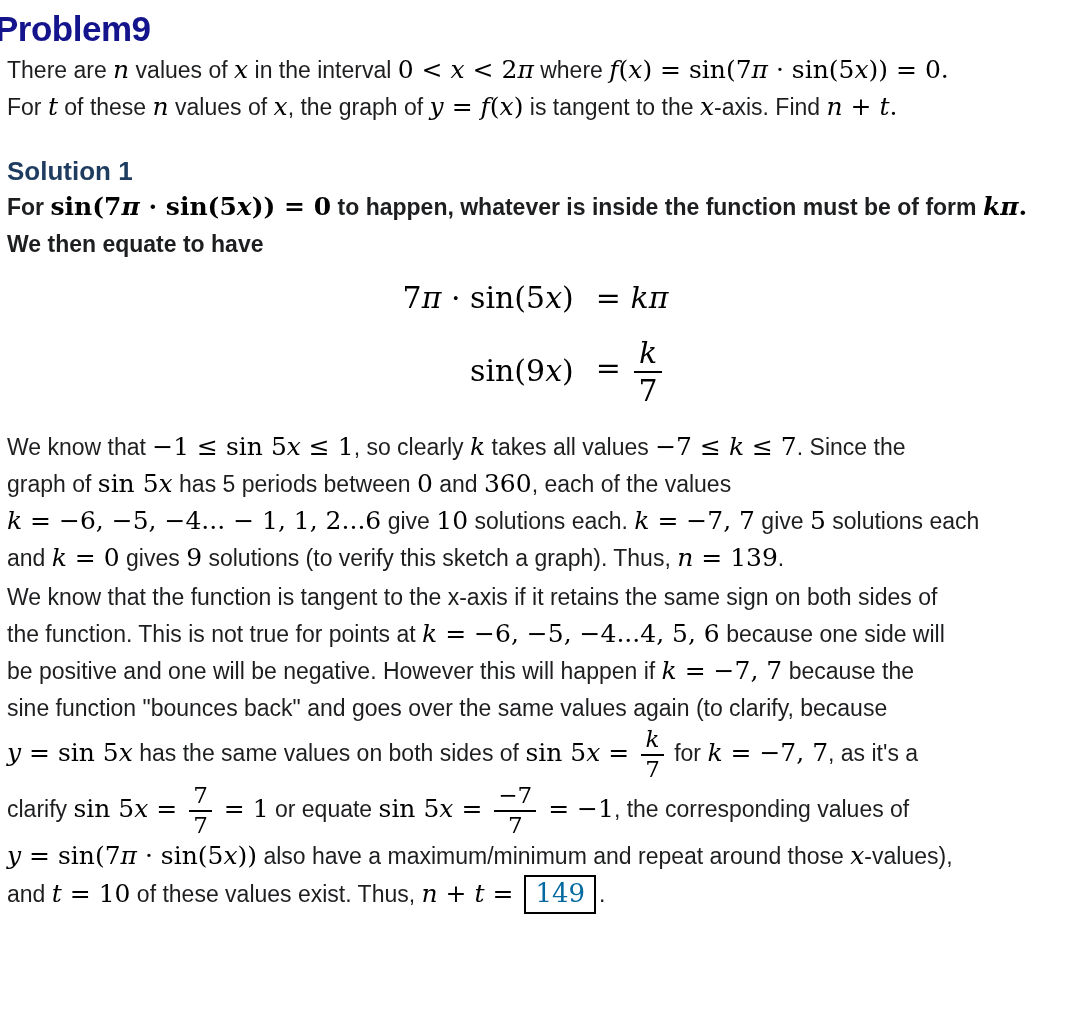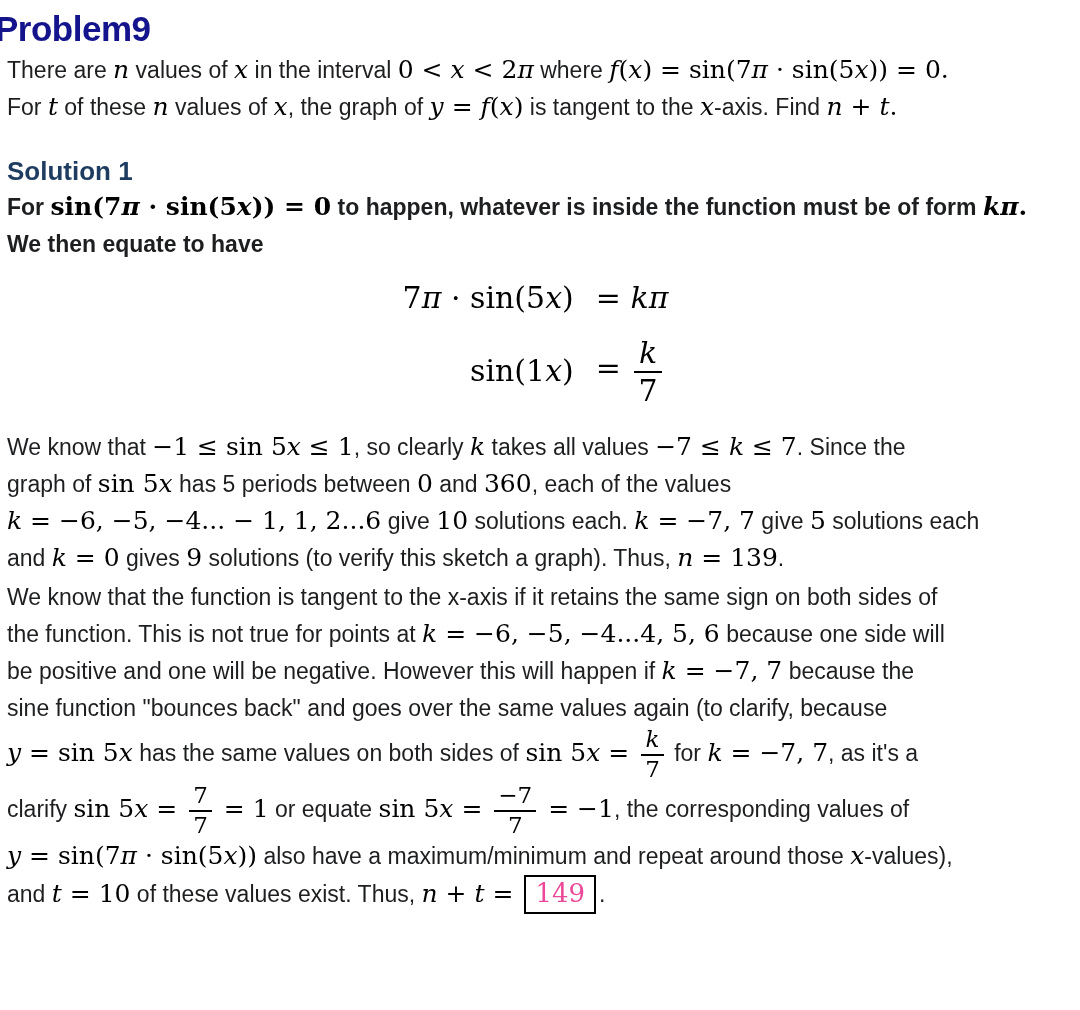--- a/index.html
+++ b/index.html
@@ -47,21 +47,21 @@
     margin:0 4px; line-height:1.12;
     font-family:"DejaVu Serif", serif; color:#000;
   }
   .num { display:block; padding:0 4px 1px; }
   .den { display:block; border-top:2px solid #000; padding:1px 4px 0; }
 
   
   .boxed {
     display:inline-block; border:2px solid #000;
     padding:2px 9px 4px; margin:0 3px;
-    font-family:"DejaVu Serif", serif; font-size:26px; line-height:1.1; color:#ec4899;
+    font-family:"DejaVu Serif", serif; font-size:26px; line-height:1.1; color:#0369a1;
   }
 
   
   .eqwrap { text-align:center; margin:20px 0 22px; }
   .eqtable {
     display:inline-grid; grid-template-columns:auto auto;
     column-gap:10px; row-gap:14px; align-items:center;gap:22px;
   }
   .eqlhs { text-align:right; }
   .eqrhs { text-align:left; }
@@ -78,21 +78,21 @@
   <p class="para problem-para"><span class="txt">There are </span><span class="mathrun"><span class="mi">n</span></span><span class="txt"> values of </span><span class="mathrun"><span class="mi">x</span></span><span class="txt"> in the interval </span><span class="mathrun"><span class="mr">0 &lt; </span><span class="mi">x</span><span class="mr"> &lt; 2</span><span class="mi">π</span></span><span class="txt"> where </span><span class="mathrun"><span class="mi">f</span><span class="mr">(</span><span class="mi">x</span><span class="mr">) = sin(7</span><span class="mi">π</span><span class="mr"> · sin(5</span><span class="mi">x</span><span class="mr">)) = 0.</span></span><br><span class="txt">For </span><span class="mathrun"><span class="mi">t</span></span><span class="txt"> of these </span><span class="mathrun"><span class="mi">n</span></span><span class="txt"> values of </span><span class="mathrun"><span class="mi">x</span></span><span class="txt">, the graph of </span><span class="mathrun"><span class="mi">y</span><span class="mr"> = </span><span class="mi">f</span><span class="mr">(</span><span class="mi">x</span><span class="mr">)</span></span><span class="txt"> is tangent to the </span><span class="mathrun"><span class="mi">x</span></span><span class="txt">-axis. Find </span><span class="mathrun"><span class="mi">n</span><span class="mr"> + </span><span class="mi">t</span><span class="mr">.</span></span></p>
 
   <h2 class="solution-heading">Solution 1</h2>
 
   <p class="para intro-para"><span class="txt">For </span><span class="mathrun"><span class="mr">sin(7</span><span class="mi">π</span><span class="mr"> · sin(5</span><span class="mi">x</span><span class="mr">)) = 0</span></span><span class="txt"> to happen, whatever is inside the function must be of form </span><span class="mathrun"><span class="mi">kπ</span><span class="mr">.</span></span><br><span class="txt">We then equate to have</span></p>
 
   <div class="eqwrap">
     <div class="eqtable">
       <span class="eqlhs"><span class="mathrun"><span class="mr">7</span><span class="mi">π</span><span class="mr"> · sin(5</span><span class="mi">x</span><span class="mr">)</span></span></span>
       <span class="eqrhs"><span class="mathrun"><span class="mr">= </span><span class="mi">kπ</span></span></span>
-      <span class="eqlhs"><span class="mathrun"><span class="mr">sin(1</span><span class="mi">x</span><span class="mr">)</span></span></span>
+      <span class="eqlhs"><span class="mathrun"><span class="mr">sin(9</span><span class="mi">x</span><span class="mr">)</span></span></span>
       <span class="eqrhs"><span class="mathrun"><span class="mr">= </span><span class="frac">
               <span class="num it">k</span>
               <span class="den">7</span>
             </span></span></span>
     </div>
   </div>
 
   <p class="para body-para"><span class="txt">We know that </span><span class="mathrun"><span class="mr">−1 ≤ sin 5</span><span class="mi">x</span><span class="mr"> ≤ 1</span></span><span class="txt">, so clearly </span><span class="mathrun"><span class="mi">k</span></span><span class="txt"> takes all values </span><span class="mathrun"><span class="mr">−7 ≤ </span><span class="mi">k</span><span class="mr"> ≤ 7</span></span><span class="txt">. Since the</span><br><span class="txt">graph of </span><span class="mathrun"><span class="mr">sin 5</span><span class="mi">x</span></span><span class="txt"> has 5 periods between </span><span class="mathrun"><span class="mr">0</span></span><span class="txt"> and </span><span class="mathrun"><span class="mr">360</span></span><span class="txt">, each of the values</span><br><span class="mathrun"><span class="mi">k</span><span class="mr"> = −6, −5, −4... − 1, 1, 2...6</span></span><span class="txt"> give </span><span class="mathrun"><span class="mr">10</span></span><span class="txt"> solutions each. </span><span class="mathrun"><span class="mi">k</span><span class="mr"> = −7, 7</span></span><span class="txt"> give </span><span class="mathrun"><span class="mr">5</span></span><span class="txt"> solutions each</span><br><span class="txt">and </span><span class="mathrun"><span class="mi">k</span><span class="mr"> = 0</span></span><span class="txt"> gives </span><span class="mathrun"><span class="mr">9</span></span><span class="txt"> solutions (to verify this sketch a graph). Thus, </span><span class="mathrun"><span class="mi">n</span><span class="mr"> = 139</span></span><span class="txt">.</span></p>
 
   <p class="para body-para"><span class="txt">We know that the function is tangent to the x-axis if it retains the same sign on both sides of</span><br><span class="txt">the function. This is not true for points at </span><span class="mathrun"><span class="mi">k</span><span class="mr"> = −6, −5, −4...4, 5, 6</span></span><span class="txt"> because one side will</span><br><span class="txt">be positive and one will be negative. However this will happen if </span><span class="mathrun"><span class="mi">k</span><span class="mr"> = −7, 7</span></span><span class="txt"> because the</span><br><span class="txt">sine function "bounces back" and goes over the same values again (to clarify, because</span><br><span class="mathrun"><span class="mi">y</span><span class="mr"> = sin 5</span><span class="mi">x</span></span><span class="txt"> has the same values on both sides of </span><span class="mathrun"><span class="mr">sin 5</span><span class="mi">x</span><span class="mr"> = </span><span class="frac">

